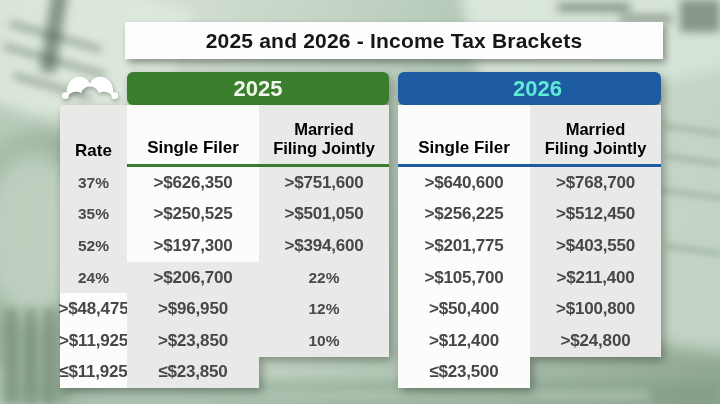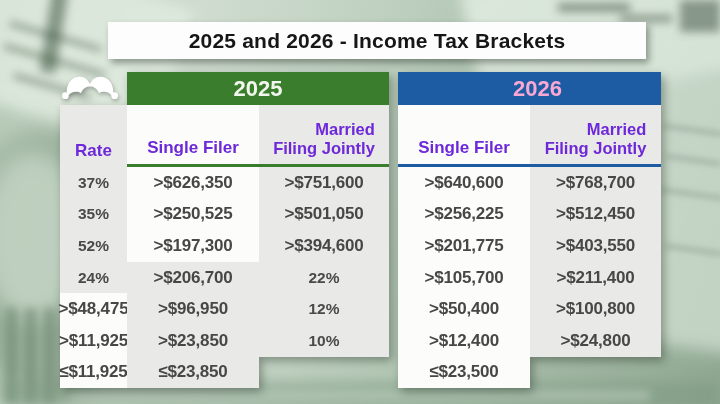--- a/index.html
+++ b/index.html
@@ -20,45 +20,45 @@
   .pillar{width:11px;height:95px;background:rgba(108,134,110,.6);filter:blur(4px);top:308px;}
   .doc-tr{left:470px;top:-40px;width:290px;height:130px;background:rgba(229,239,229,.78);
           transform:rotate(-12deg);filter:blur(7px);}
   .doc-r{left:600px;top:30px;width:220px;height:320px;background:rgba(214,228,215,.7);
           transform:rotate(8deg);filter:blur(8px);}
   .mark{background:rgba(58,76,60,.5);filter:blur(4px);}
   .txtline{background:rgba(116,138,118,.5);filter:blur(3px);transform:rotate(8deg);}
   .band-bot{left:0;top:382px;width:720px;height:26px;background:rgba(122,152,127,.55);filter:blur(7px);}
   .band-bot2{left:70px;top:391px;width:580px;height:9px;background:rgba(202,217,202,.55);filter:blur(5px);}
   
-  .title-bar{position:absolute;left:108px;top:22px;width:538px;height:37px;background:#fdfdfd;
+  .title-bar{position:absolute;left:125px;top:22px;width:538px;height:37px;background:#fdfdfd;
           display:flex;align-items:center;justify-content:center;
           box-shadow:3px 4px 7px rgba(15,25,15,.4);}
   .title-bar span{font-size:21px;font-weight:bold;color:#161616;letter-spacing:.2px;}
   
   .logo{position:absolute;left:61px;top:71px;width:58px;height:32px;
           filter:drop-shadow(1px 2px 2px rgba(0,0,0,.3));}
   .logo svg{width:100%;height:100%;fill:#ffffff;}
   
   .tbl{position:absolute;top:72px;display:grid;filter:drop-shadow(3px 4px 5px rgba(10,20,10,.35));}
   .tbl-left{left:60px;grid-template-columns:67px 132px 130px;
           grid-template-rows:33px 62px repeat(7,31.6px);}
   .tbl-right{left:398px;grid-template-columns:132px 131px;
           grid-template-rows:33px 62px repeat(7,31.6px);}
   .cell{display:flex;align-items:center;justify-content:center;}
   .bg-gray{background:#e9e9e7;}
   .bg-white{background:#fcfcfb;}
   .corner{background:transparent;}
   .year{grid-column:2 / 4;display:flex;align-items:center;justify-content:center;
-          font-size:22px;font-weight:bold;}
+          font-size:22px;font-weight:bold;border-radius:6px;}
   .tbl-right .year{grid-column:1 / 3;}
   .year-2025{background:#3a7d2c;color:#f1f7ec;}
-  .year-2026{background:#1d5ca3;color:#f9a8d4;padding-left:16px;}
-  .hdr{align-items:flex-end;padding-bottom:7px;font-size:17px;font-weight:bold;color:#6d28d9;
-          line-height:1.12;text-align:right;box-sizing:border-box;}
+  .year-2026{background:#1d5ca3;color:#5eead4;padding-left:16px;}
+  .hdr{align-items:flex-end;padding-bottom:7px;font-size:17px;font-weight:bold;color:#000000;
+          line-height:1.12;text-align:center;box-sizing:border-box;}
   .ul-green{border-bottom:3px solid #3a7d2c;}
   .ul-blue{border-bottom:3px solid #1d5ca3;}
   .hdr-2l{font-size:16.5px;}
   .rate{font-size:15.5px;font-weight:bold;color:#4a4a4a;}
   .money{font-size:17px;font-weight:bold;color:#474747;letter-spacing:-.2px;}
 </style>
 </head>
 <body>
 
 <div class="stage">

